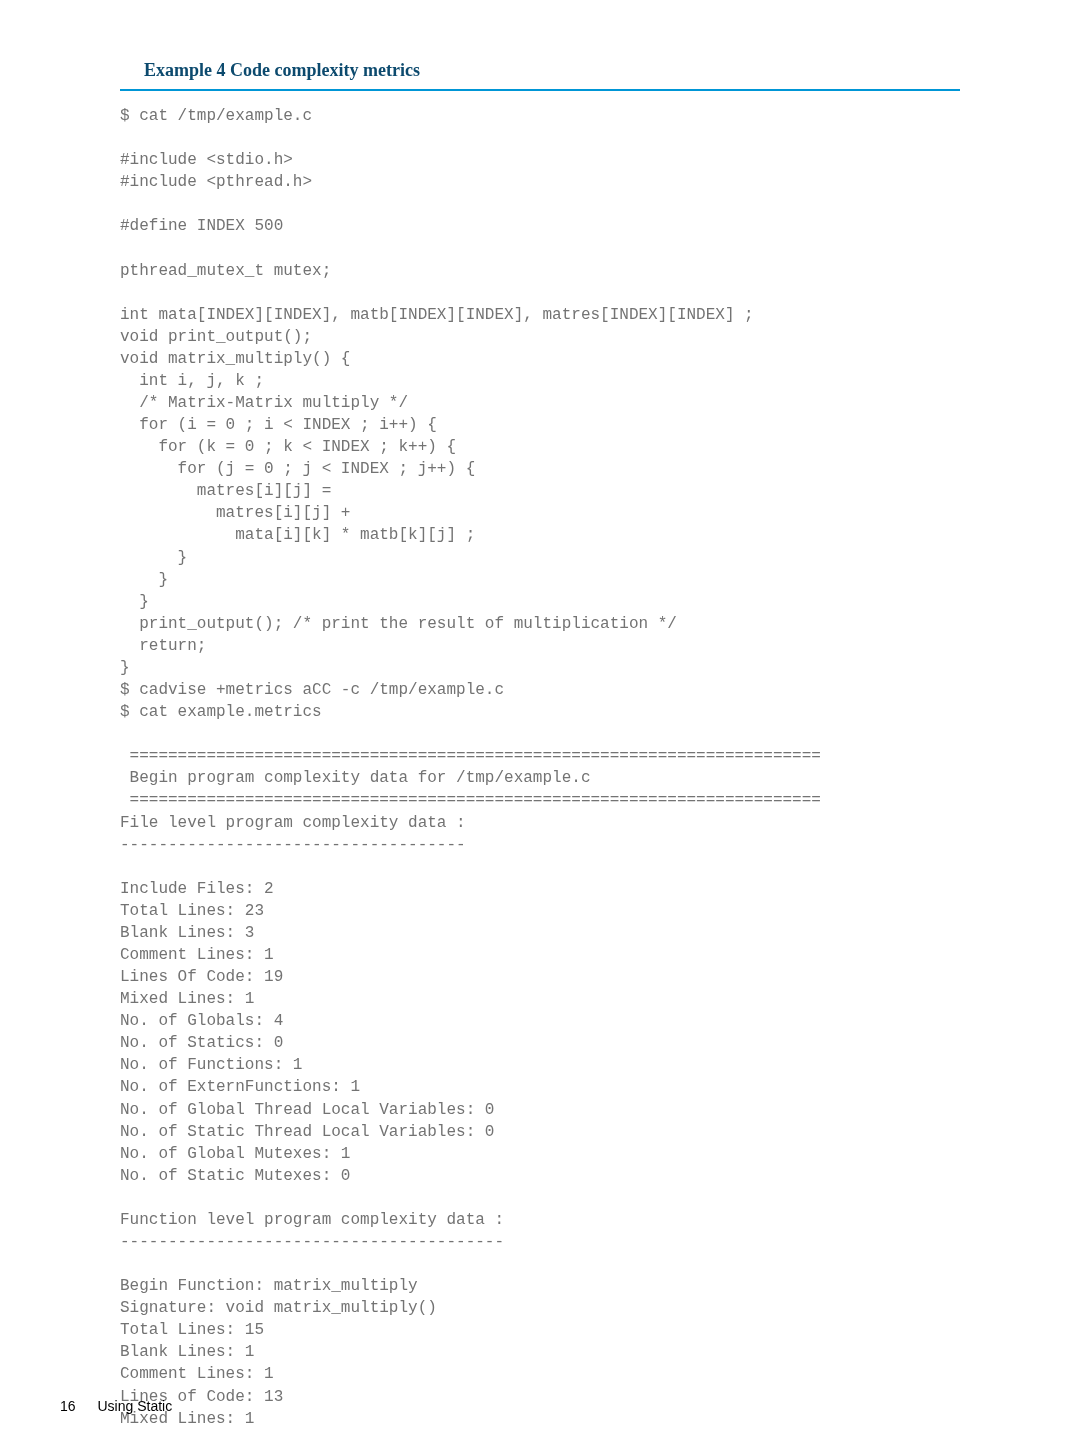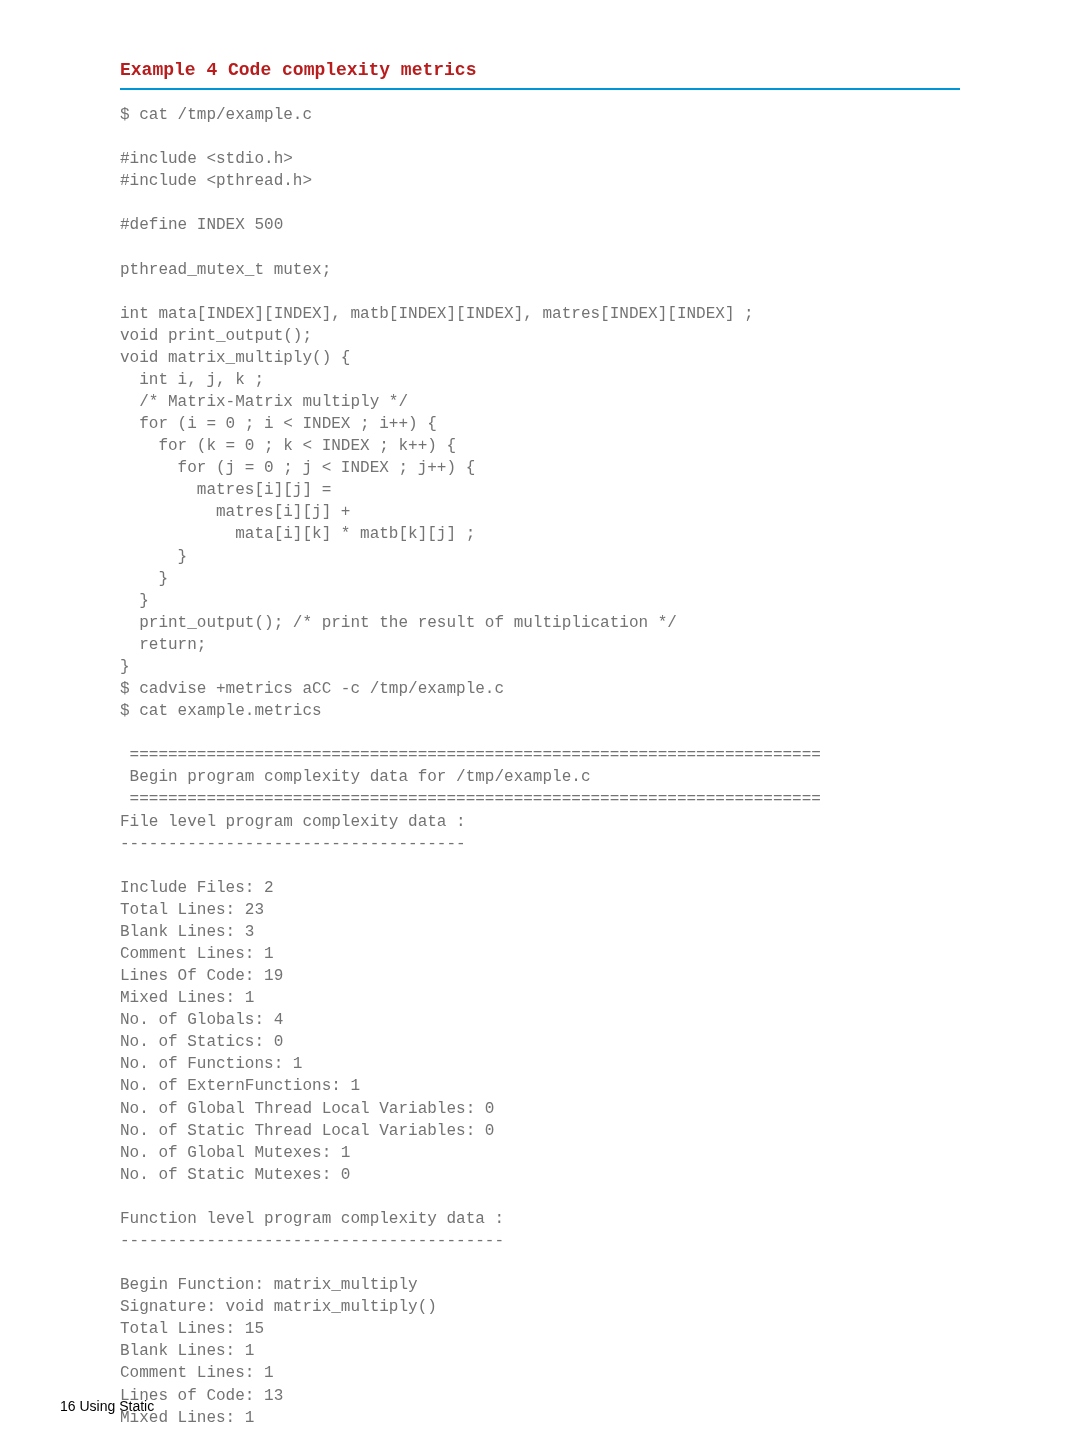--- a/index.html
+++ b/index.html
@@ -11,25 +11,26 @@
       width: 1080px;
       height: 1438px;
       background: #ffffff;
       font-family: Arial, Helvetica, sans-serif;
       position: relative;
     }
     .page {
       padding: 60px 120px 40px 120px;
     }
     .example-title {
-      color: #b91c1c;
+      color: #0c4a6e;
       font-size: 18px;
       font-weight: bold;
       margin-bottom: 8px;
-      font-family: Liberation Mono, monospace;
+      font-family: Liberation Serif, serif;
+      margin-left: 24px;
     }
     .divider {
       border: none;
       border-top: 2px solid #0096d6;
       margin-bottom: 14px;
     }
     .code-block {
       font-family: "Courier New", Courier, monospace;
       font-size: 16px;
       line-height: 1.38;
@@ -38,20 +39,21 @@
     }
     .footer {
       position: absolute;
       bottom: 24px;
       left: 60px;
       font-size: 14px;
       color: #000000;
       font-family: Arial, Helvetica, sans-serif;
     }
     .footer .page-num {
+      margin-right: 18px;
     }
   </style>
 </head>
 <body>
 
 <div class="page">
   <div class="example-title">Example 4 Code complexity metrics</div>
   <hr class="divider">
   <div class="code-block">$ cat /tmp/example.c
 

